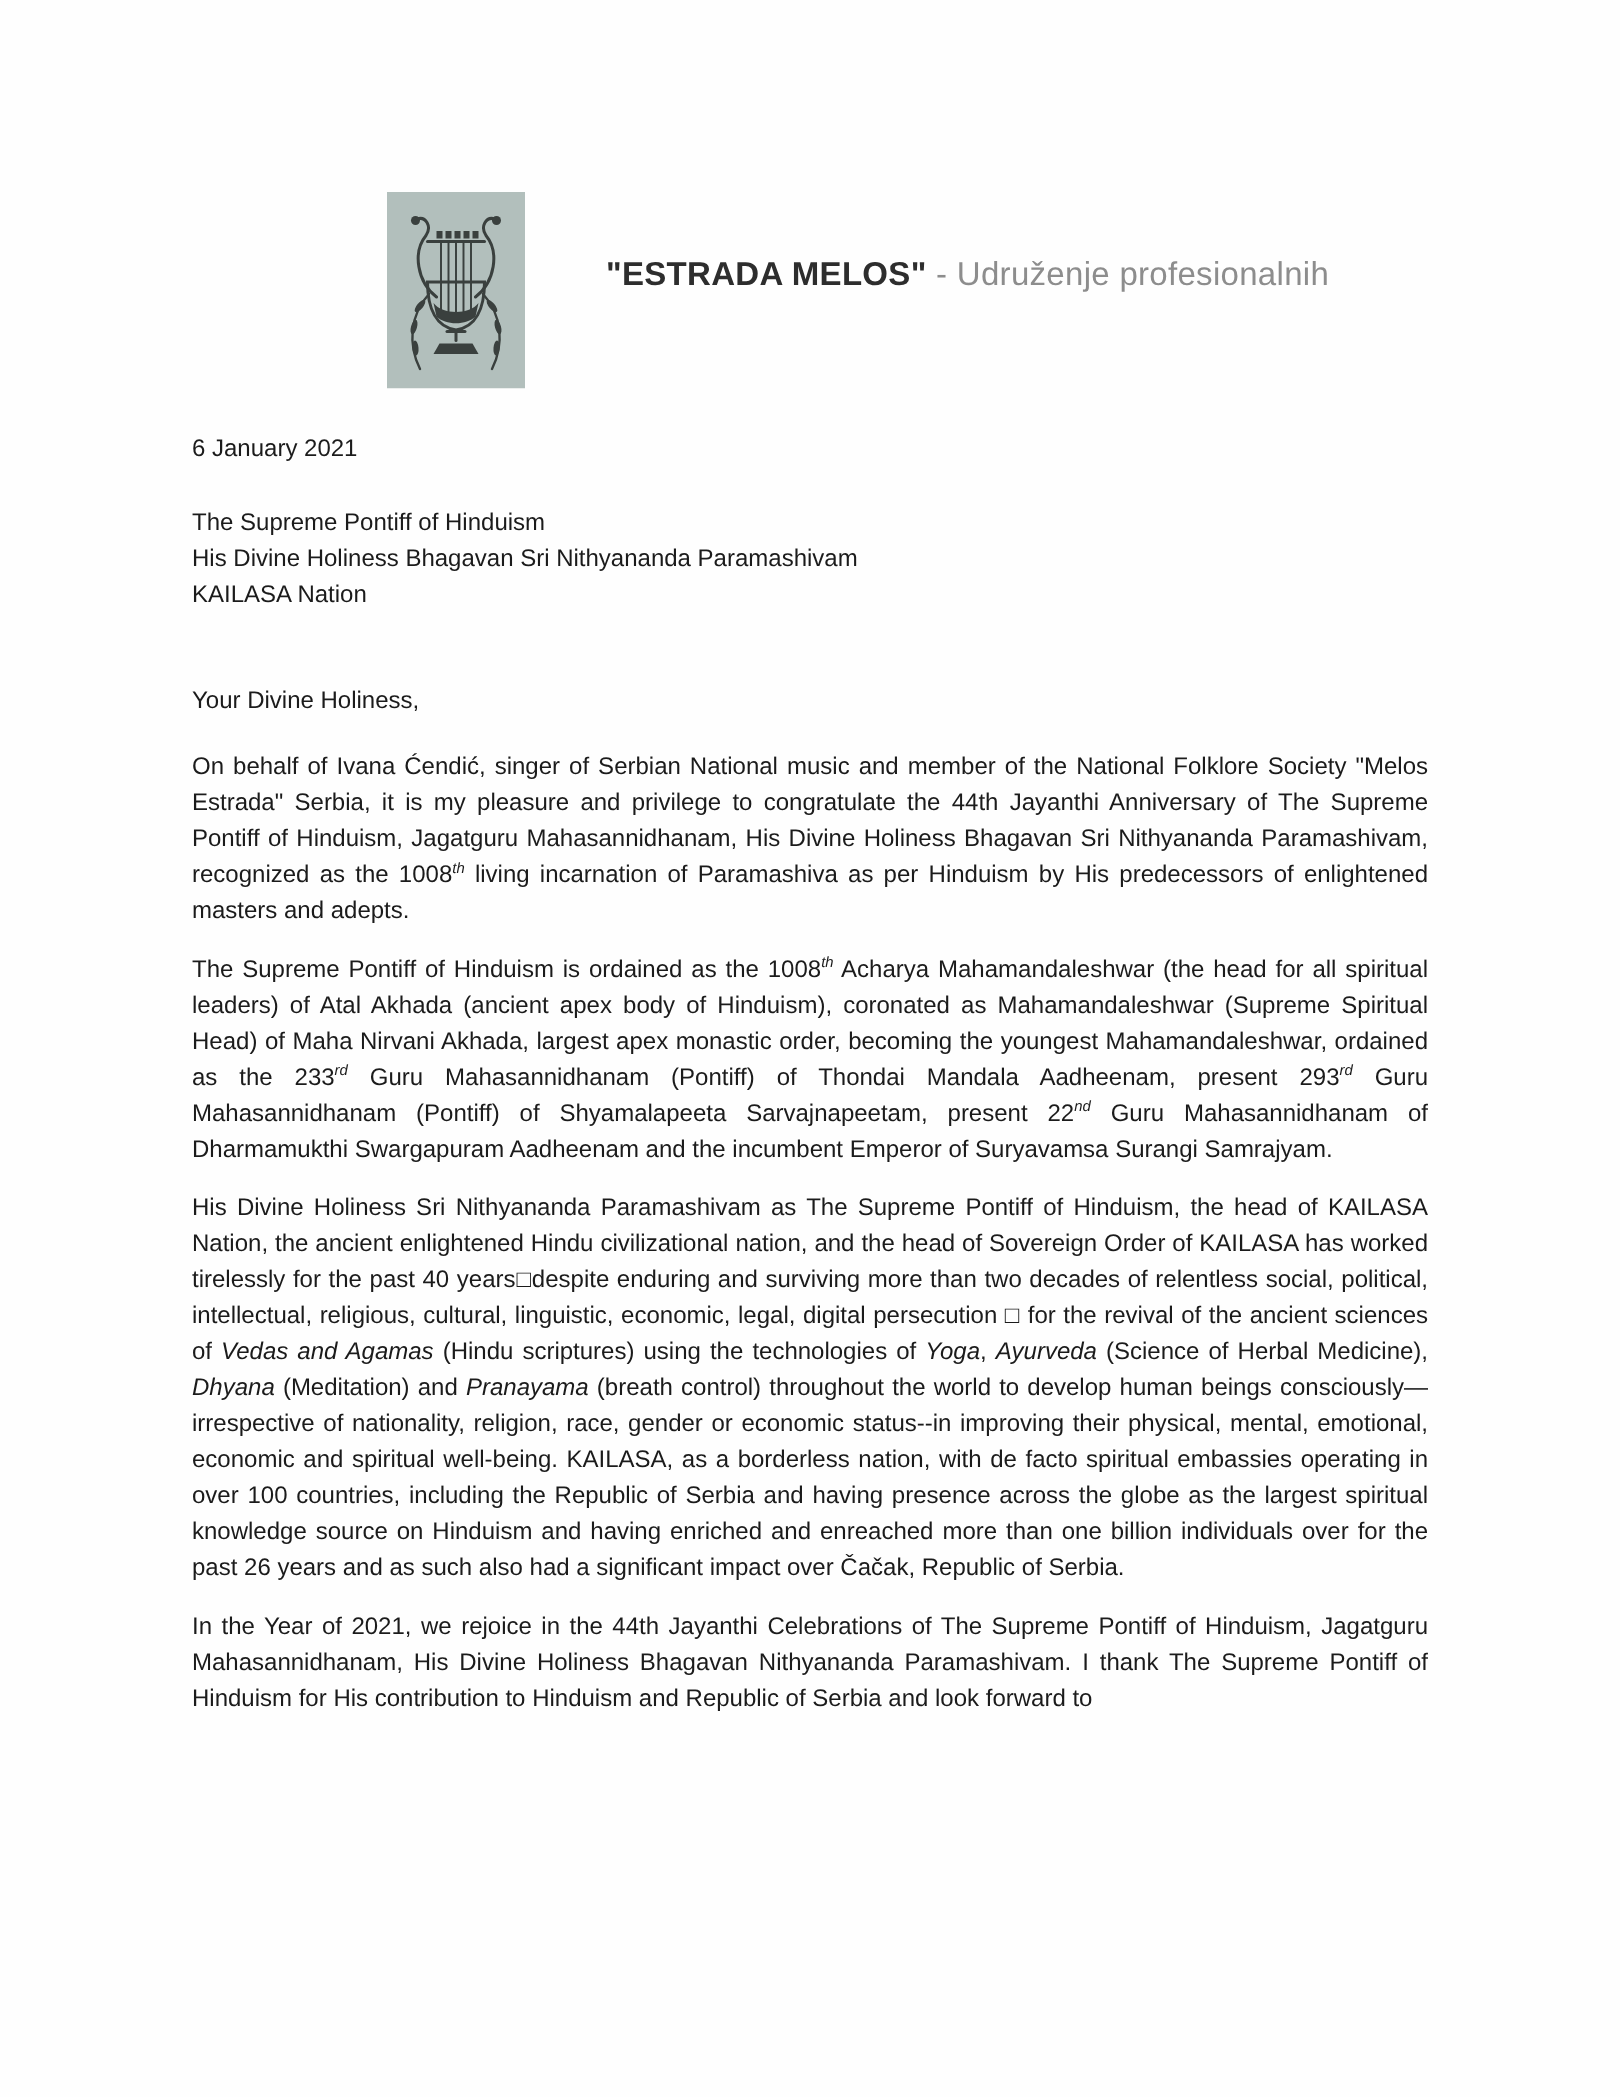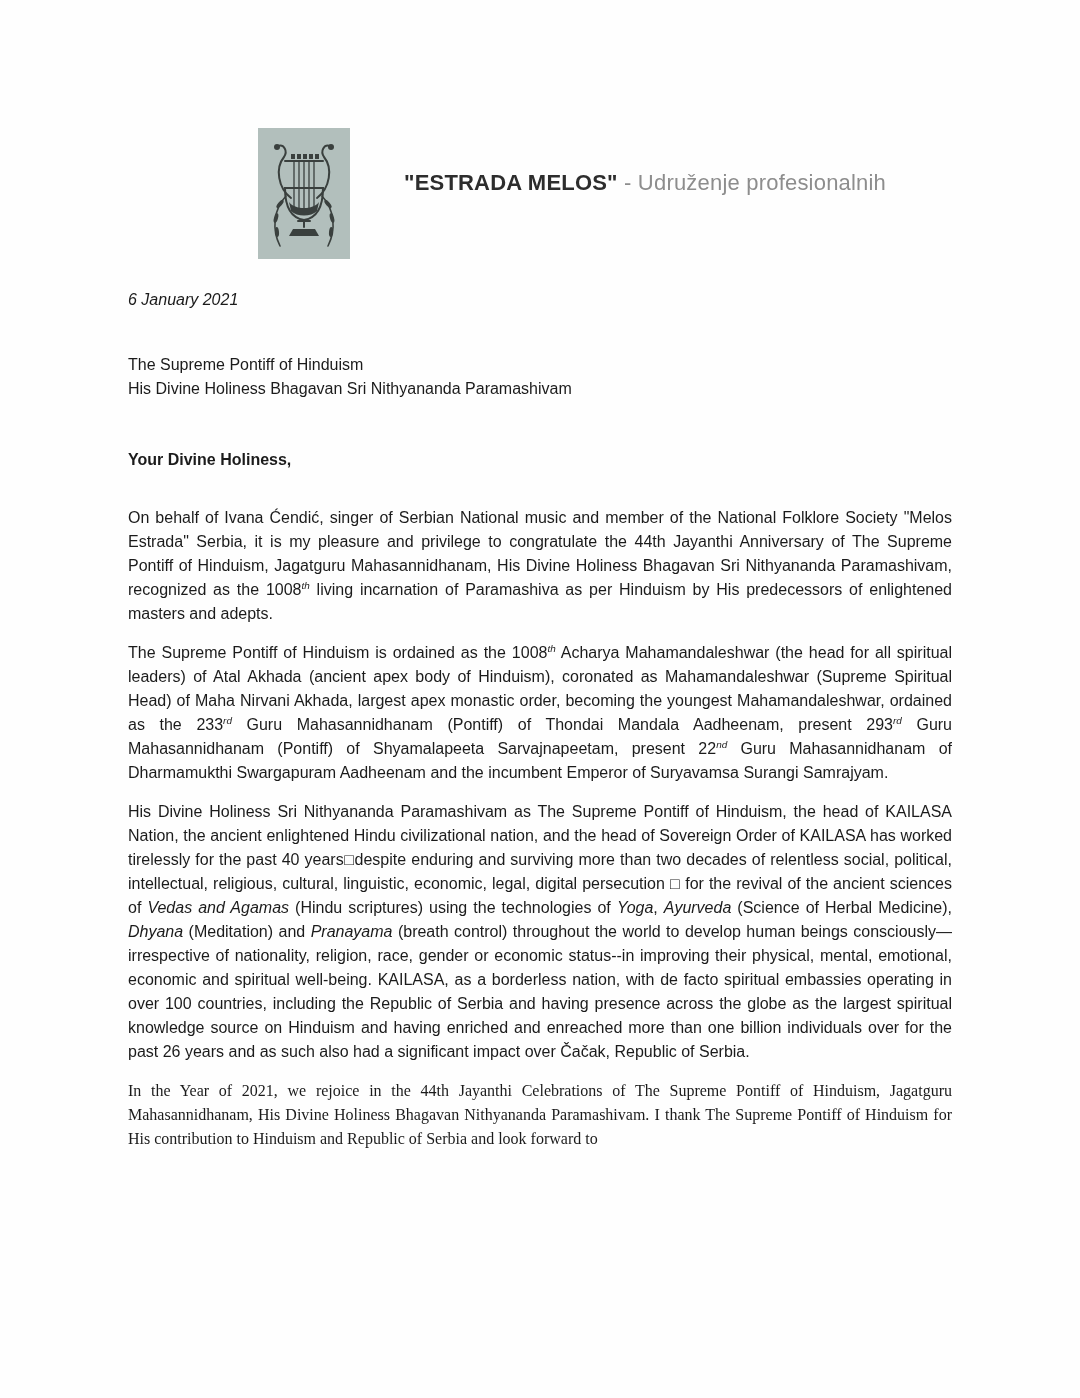--- a/index.html
+++ b/index.html
@@ -25,25 +25,25 @@
     margin-left: 54px; padding-top: 32px;
     font-size: 22px; line-height: 45px;
     color: #8d8d8d; white-space: nowrap;
     letter-spacing: 0.2px;
   }
   .org-bold { color: #2d2d2d; font-weight: bold; }
   .content {
     position: absolute; left: 128px; top: 288px; width: 824px;
     font-size: 16px; line-height: 24px;
   }
-  .date { margin-bottom: 41px; font-style: italic; }
+  .date { margin-bottom: 25px; }
   .recipient { margin-bottom: 47px; }
-  .salutation { margin-bottom: 34px; font-weight: bold; }
+  .salutation { margin-bottom: 20px; }
   .para { margin: 0 0 15px 0; text-align: justify; }
-  .para-last { margin-bottom: 0; font-family: Liberation Serif, serif; }
+  .para-last { margin-bottom: 0; }
   sup { font-size: 0.62em; line-height: 0; vertical-align: super; font-style: italic; }
   em { font-style: italic; }
 </style>
 </head>
 <body>
 
 <div class="page">
 
   <header class="letterhead">
     <div class="logo">
@@ -101,20 +101,21 @@
       <div class="org-line1"><span class="org-bold">"ESTRADA MELOS"</span><span class="org-tail"> - Udruženje profesionalnih</span></div>
     </div>
   </header>
 
   <main class="content">
     <div class="date">6 January 2021</div>
 
     <div class="recipient">
       <div>The Supreme Pontiff of Hinduism</div>
       <div>His Divine Holiness Bhagavan Sri Nithyananda Paramashivam</div>
+      <div>KAILASA Nation</div>
     </div>
 
     <div class="salutation">Your Divine Holiness,</div>
 
     <p class="para"><span>On behalf of Ivana Ćendić, singer of Serbian National music and member of the National Folklore Society "Melos Estrada" Serbia, it is my pleasure and privilege to congratulate the 44th Jayanthi Anniversary of The Supreme Pontiff of Hinduism, Jagatguru Mahasannidhanam, His Divine Holiness Bhagavan Sri Nithyananda Paramashivam, recognized as the 1008</span><sup>th</sup><span> living incarnation of Paramashiva as per Hinduism by His predecessors of enlightened masters and adepts.</span></p>
     <p class="para"><span>The Supreme Pontiff of Hinduism is ordained as the 1008</span><sup>th</sup><span> Acharya Mahamandaleshwar (the head for all spiritual leaders) of Atal Akhada (ancient apex body of Hinduism), coronated as Mahamandaleshwar (Supreme Spiritual Head) of Maha Nirvani Akhada, largest apex monastic order, becoming the youngest Mahamandaleshwar, ordained as the 233</span><sup>rd</sup><span> Guru Mahasannidhanam (Pontiff) of Thondai Mandala Aadheenam, present 293</span><sup>rd</sup><span> Guru Mahasannidhanam (Pontiff) of Shyamalapeeta Sarvajnapeetam, present 22</span><sup>nd</sup><span> Guru Mahasannidhanam of Dharmamukthi Swargapuram Aadheenam and the incumbent Emperor of Suryavamsa Surangi Samrajyam.</span></p>
     <p class="para"><span>His Divine Holiness Sri Nithyananda Paramashivam as The Supreme Pontiff of Hinduism, the head of KAILASA Nation, the ancient enlightened Hindu civilizational nation, and the head of Sovereign Order of KAILASA has worked tirelessly for the past 40 years□despite enduring and surviving more than two decades of relentless social, political, intellectual, religious, cultural, linguistic, economic, legal, digital persecution □ for the revival of the ancient sciences of </span><em>Vedas and Agamas</em><span> (Hindu scriptures) using the technologies of </span><em>Yoga</em><span>, </span><em>Ayurveda</em><span> (Science of Herbal Medicine), </span><em>Dhyana</em><span> (Meditation) and </span><em>Pranayama</em><span> (breath control) throughout the world to develop human beings consciously—irrespective of nationality, religion, race, gender or economic status--in improving their physical, mental, emotional, economic and spiritual well-being. KAILASA, as a borderless nation, with de facto spiritual embassies operating in over 100 countries, including the Republic of Serbia and having presence across the globe as the largest spiritual knowledge source on Hinduism and having enriched and enreached more than one billion individuals over for the past 26 years and as such also had a significant impact over Čačak, Republic of Serbia.</span></p>
     <p class="para para-last"><span>In the Year of 2021, we rejoice in the 44th Jayanthi Celebrations of The Supreme Pontiff of Hinduism, Jagatguru Mahasannidhanam, His Divine Holiness Bhagavan Nithyananda Paramashivam. I thank The Supreme Pontiff of Hinduism for His contribution to Hinduism and Republic of Serbia and look forward to</span></p>
   </main>
 

